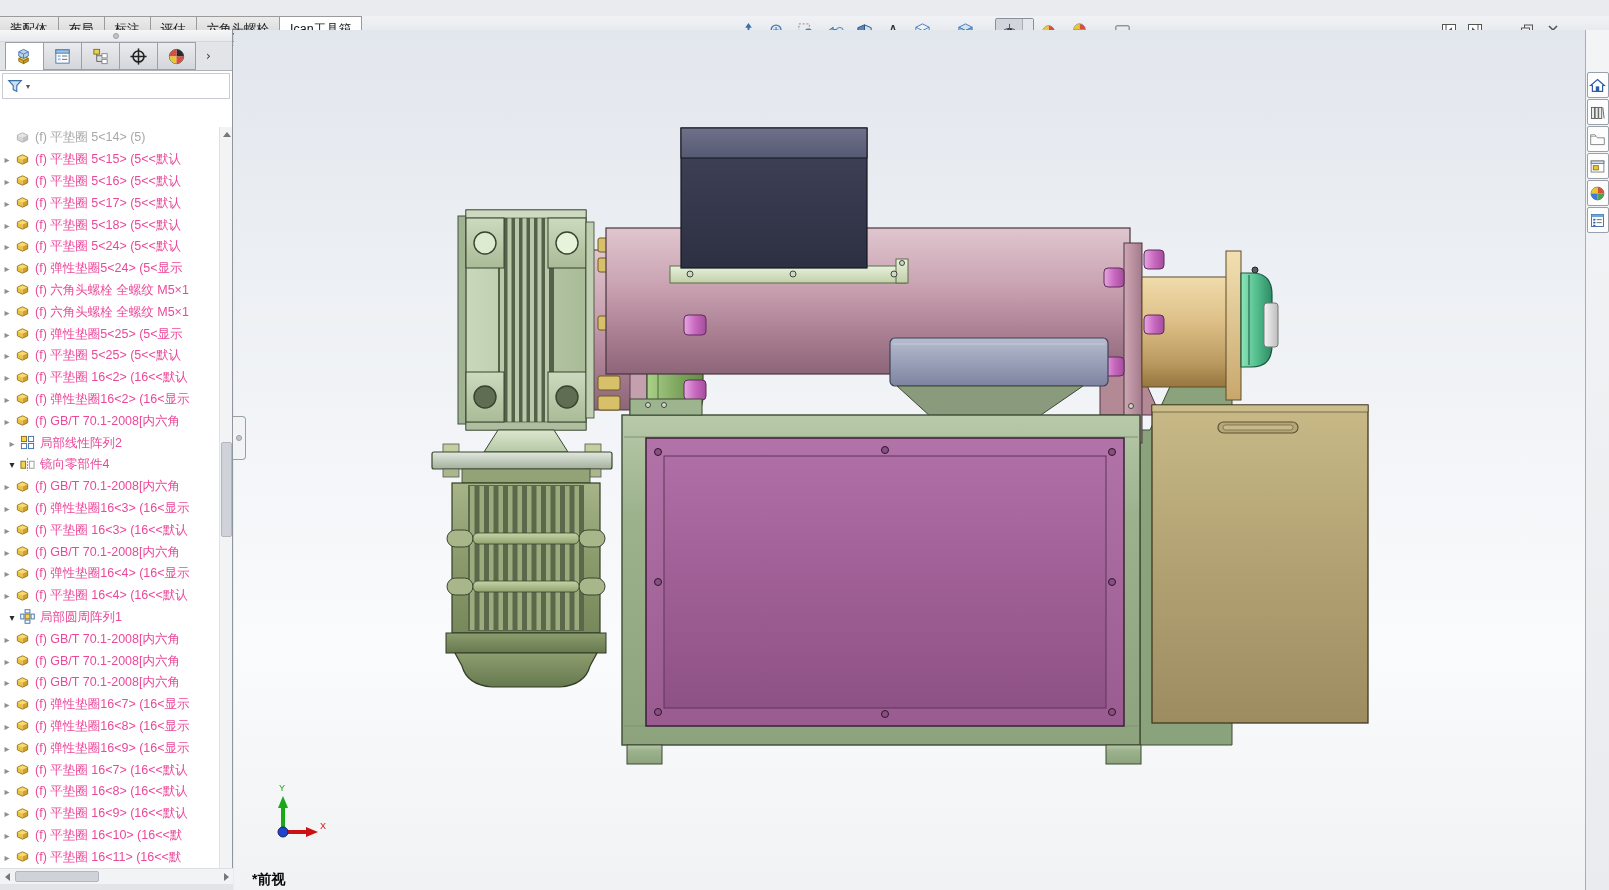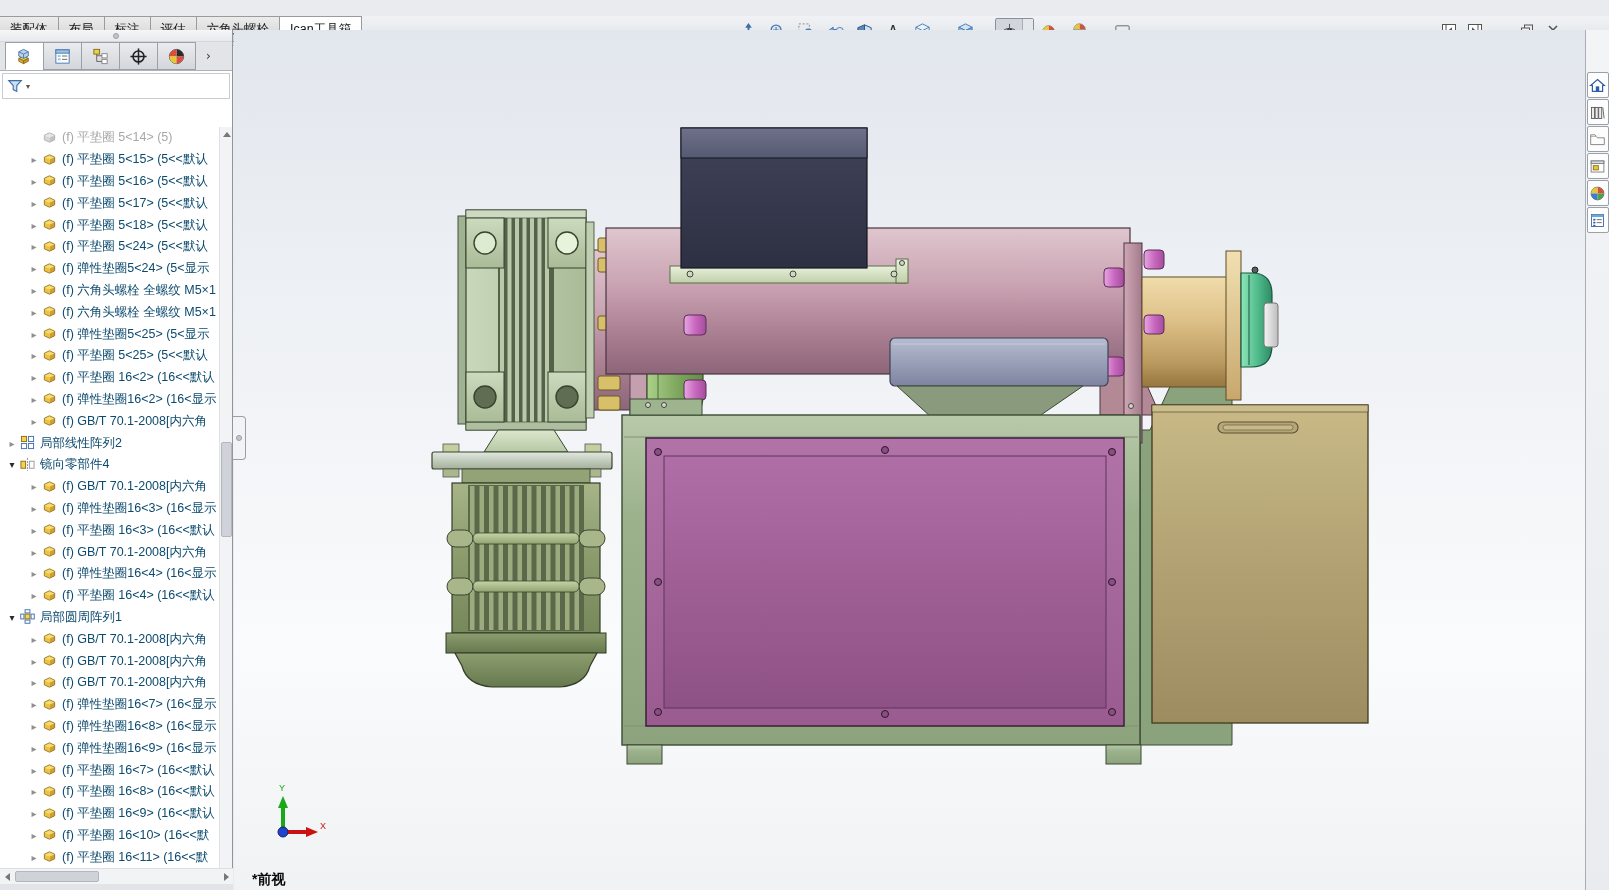--- a/index.html
+++ b/index.html
@@ -45,27 +45,27 @@
   .tree-tab-more { width:25px; display:flex; align-items:center; justify-content:center;
                    color:#333; font-size:12px; font-family:"DejaVu Sans",sans-serif; }
   .filter-bar { height:26px; border:1px solid #c9cdd2; margin:2px; display:flex; align-items:center;
                 padding-left:3px; background:#fff; }
   .filter-bar svg { width:18px; height:18px; }
   .filter-caret { font-size:8px; color:#555; margin-left:2px; font-family:"DejaVu Sans",sans-serif; }
 
   .tree { position:absolute; left:0; top:97px; width:220px; height:766px; overflow:hidden; background:#fff; }
   .tree-row { display:flex; align-items:center; height:21.8px; white-space:nowrap; overflow:hidden; }
   .tree-row.lvl1 { padding-left:5px; }
-  .tree-row.lvl2 { padding-left:27px; }
+  .tree-row.lvl2 { }
   .tw { width:14px; flex:0 0 14px; color:#8f8f8f; font-size:10px; text-align:center;
         font-family:"DejaVu Sans",sans-serif; }
   .tree-row .exp { color:#2b2b2b; }
   .ti { width:17px; flex:0 0 17px; height:16px; margin:0 3px 0 1px; }
   .ti svg { width:15px; height:15px; }
-  .tl { font-size:12.5px; color:#0c4a6e; }
+  .tl { font-size:12.5px; color:#ec4899; }
   .tree-row.grayed .tl { color:#a8a8a8; }
 
   .vscroll { position:absolute; right:0; top:97px; width:13px; height:766px; background:#f2f3f5;
              border-left:1px solid #e0e2e5; }
   .vs-up,.vs-dn { position:absolute; left:0; width:13px; height:14px; display:flex; align-items:center; justify-content:center; }
   .vs-up { top:0; } .vs-dn { bottom:0; }
   .tri-up { width:0; height:0; border-left:4px solid transparent; border-right:4px solid transparent; border-bottom:5px solid #777; }
   .tri-dn { width:0; height:0; border-left:4px solid transparent; border-right:4px solid transparent; border-top:5px solid #777; }
   .vs-thumb { position:absolute; left:1px; top:315px; width:11px; height:95px; background:#cfd2d8;
               border:1px solid #b2b6bd; border-radius:2px; }

